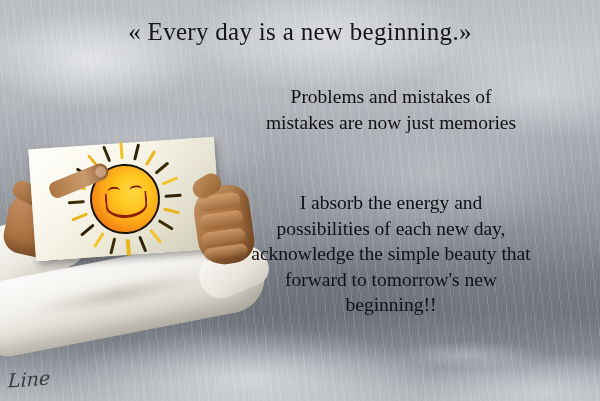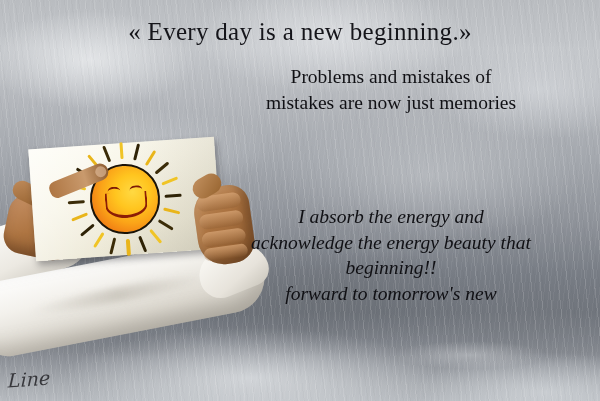--- a/index.html
+++ b/index.html
@@ -260,22 +260,22 @@
     letter-spacing: 0.3px;
     white-space: nowrap;
   }
   .para {
     position: absolute;
     color: #101014;
     text-align: center;
     font-size: 19.5px;
     line-height: 25.5px;
   }
-  .para-1 { left: 186px; top: 64px; width: 410px; }
-  .para-2 { left: 186px; top: 204px; width: 410px; font-style: italic; }
+  .para-1 { left: 186px; top: 84px; width: 410px; }
+  .para-2 { left: 186px; top: 190px; width: 410px; }
   .para div { white-space: nowrap; }
 
   .signature {
     position: absolute;
     left: 8px;
     top: 368px;
     font-family: "DejaVu Serif", serif;
     font-style: italic;
     font-size: 19px;
     color: #2c2c30;
@@ -353,19 +353,20 @@
   <div class="hand-right-thumb"></div>
 
   <div class="quote-title">« Every day is a new beginning.»</div>
 
   <div class="para para-1">
       <div>Problems and mistakes of</div>
       <div>mistakes are now just memories</div>
     </div>
   <div class="para para-2">
       <div>I absorb the energy and</div>
-      <div>acknowledge the energy beauty that</div>
+      <div>possibilities of each new day,</div>
+      <div>acknowledge the simple beauty that</div>
+      <div>forward to tomorrow's new</div>
       <div>beginning!!</div>
-      <div>forward to tomorrow's new</div>
     </div>
 
   <div class="signature">Line</div>
 </div>
 
 </body></html>

